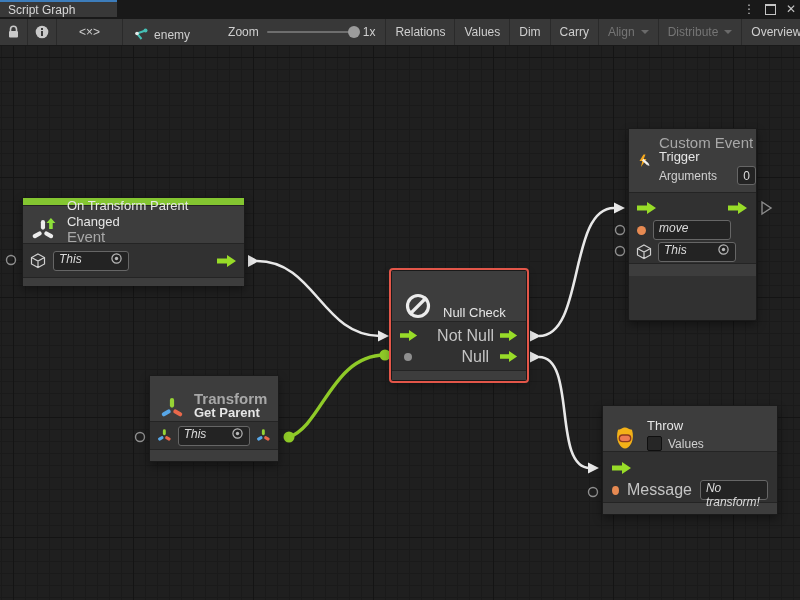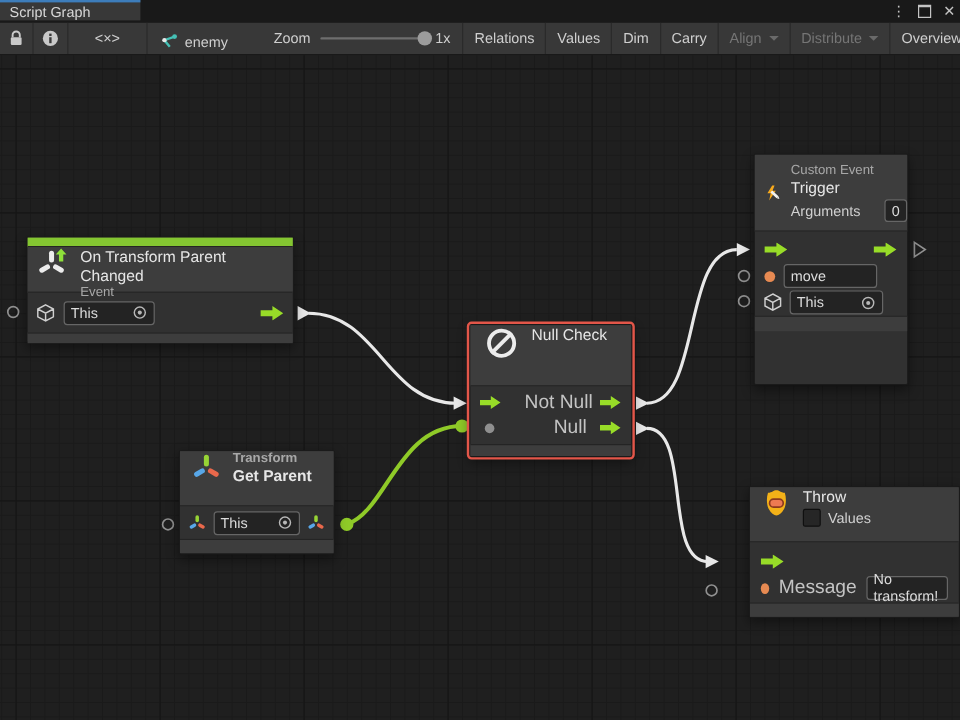--- a/index.html
+++ b/index.html
@@ -40,27 +40,27 @@
     background-position:13px 11px,13px 11px,1px 11px,1px 11px;}
   .wires{position:absolute;left:0;top:0;width:800px;height:554px;z-index:1;}
   .wires path.w{fill:none;stroke:#e8e8e8;stroke-width:2.6px;}
   .wires path.g{fill:none;stroke:#8fca28;stroke-width:3.4px;}
 
   
   .node{position:absolute;z-index:2;background:#313131;border:1px solid #1a1a1a;box-sizing:border-box;
     border-radius:2px;box-shadow:0 4px 10px rgba(0,0,0,.4);color:#d8d8d8;}
   .node.selected{outline:2px solid #e35649;}
   .evbar{height:7px;background:#84c631;border-bottom:1px solid #242424;}
-  .nhead{background:#3d3d3d;border-bottom:1px solid #242424;display:flex;align-items:flex-start;box-sizing:border-box;}
+  .nhead{background:#3d3d3d;border-bottom:1px solid #242424;display:flex;align-items:flex-end;box-sizing:border-box;}
   .nfoot{background:#3d3d3d;border-top:1px solid #242424;}
   .ntitle{font-size:13px;color:#e6e6e6;line-height:16px;}
-  .ncat{font-size:11px;color:#a8a8a8;line-height:13px;}
+  .ncat{font-size:15px;color:#a8a8a8;line-height:13px;}
   .row{display:flex;align-items:center;box-sizing:border-box;}
-  .field{display:flex;align-items:center;justify-content:space-between;background:#232323;border:1px solid #666;
-    border-radius:3px;height:20px;padding:0 5px;font-size:12px;color:#dcdcdc;box-sizing:border-box;}
+  .field{display:flex;align-items:flex-start;justify-content:space-between;background:#232323;border:1px solid #666;
+    border-radius:3px;height:20px;padding:0 5px;font-size:12px;color:#dcdcdc;box-sizing:border-box;font-style:italic;}
   .plabel{font-size:16px;color:#c4c4c4;}
   .dot{border-radius:50%;display:inline-block;}
   .dot.gray{width:8px;height:8px;background:#8f8f8f;}
   .dot.orange{width:9px;height:9px;background:#e78a52;}
   .argbox{width:17px;height:17px;background:#232323;border:1px solid #666;border-radius:3px;
     display:flex;align-items:center;justify-content:center;font-size:12px;color:#dcdcdc;}
   .checkbox{width:13px;height:13px;background:#262626;border:1px solid #0f0f0f;border-radius:2px;}
 </style>
 </head>
 <body>
@@ -304,21 +304,21 @@
             <svg width="13" height="13" viewBox="0 0 13 13">
               <circle cx="6.5" cy="6.5" r="4.6" fill="none" stroke="#b8b8b8" stroke-width="1.2"></circle>
               <circle cx="6.5" cy="6.5" r="1.7" fill="#b8b8b8"></circle>
             </svg>
           </div>
         </div>
       </div>
       <div class="nfoot" style="height:12px;"></div>
     </div>
 
-    <div class="node" style="left:624px;top:359px;width:176px;height:110px;">
+    <div class="node" style="left:602px;top:359px;width:176px;height:110px;">
       <div class="nhead" style="height:46px;padding-left:9px;gap:9px;">
         <svg width="26" height="26" viewBox="0 0 26 26">
           <path d="M13 2.5 C10.5 2.5 9.5 4.4 6 4.7 C4.6 9 4.8 14.5 6.5 18 C8.5 21.8 11 23.5 13 23.5 C15 23.5 17.5 21.8 19.5 18 C21.2 14.5 21.4 9 20 4.7 C16.5 4.4 15.5 2.5 13 2.5 Z" fill="#f3b118"></path>
           <rect x="7.3" y="10" width="11.4" height="6.6" rx="3.3" fill="#ed7a52" stroke="#8c3a1e" stroke-width="1.4"></rect>
         </svg>
         <div>
           <div class="ntitle">Throw</div>
           <div class="row" style="gap:6px;margin-top:2px;">
             <span class="checkbox"></span>
             <span style="font-size:12px;color:#d0d0d0;">Values</span>

